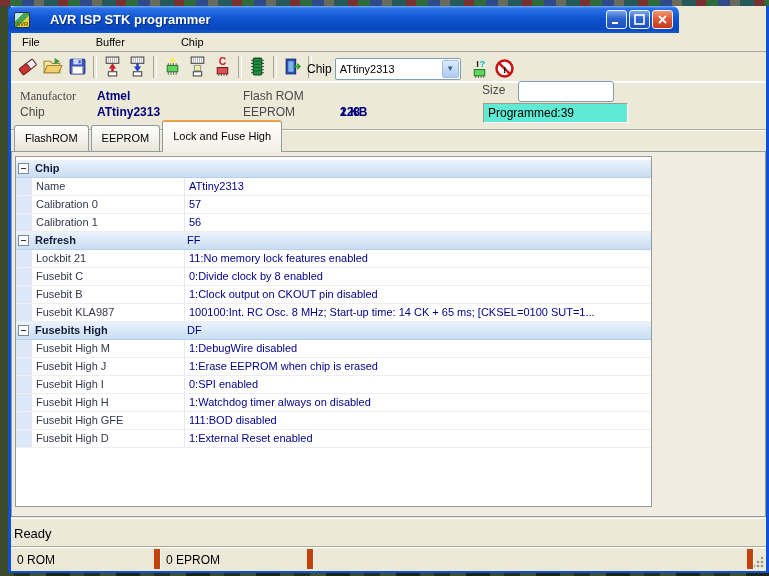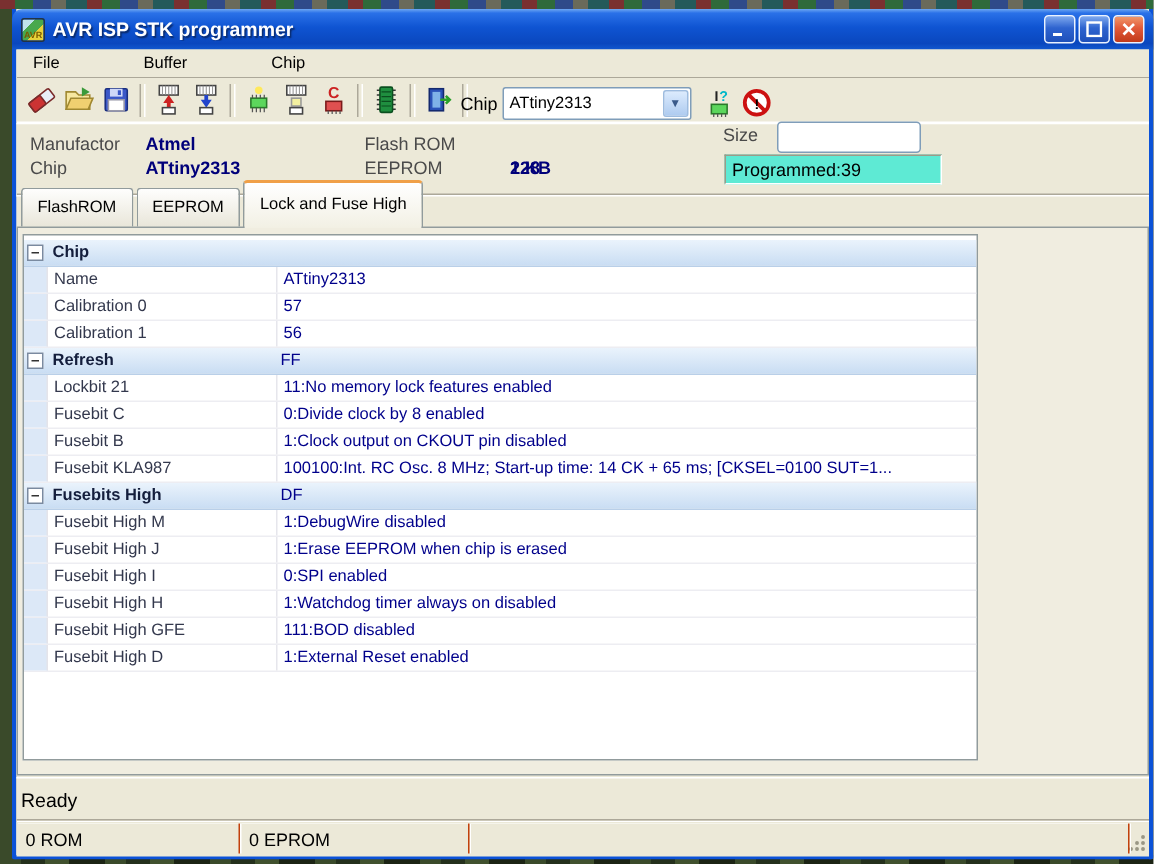--- a/index.html
+++ b/index.html
@@ -8,24 +8,24 @@
     background:
       repeating-linear-gradient(90deg,#3a4a2a 0 14px,#24301c 14px 30px,#41512e 30px 46px,#1c2414 46px 70px),
       #222a18;}
   
   .desk-top{position:absolute;left:0;top:0;width:769px;height:6px;
     background:repeating-linear-gradient(90deg,#7a3030 0 10px,#2f6a3a 10px 22px,#2f4a8a 22px 34px,#6a6a5a 34px 44px,#245a5a 44px 58px);}
   
   .window{position:absolute;left:8px;top:6px;width:761px;height:567px;
     border:3px solid #0b52d8;border-top:none;border-radius:0 0 2px 2px;
     background:#ECE9D8;box-sizing:border-box;}
-  .titlebar{position:absolute;left:8px;top:6px;width:761px;height:27px;
+  .titlebar{position:absolute;left:8px;top:6px;width:671px;height:27px;
     border-radius:7px 7px 0 0;box-sizing:border-box;
     background:linear-gradient(180deg,#6ea7f2 0%,#2a71e8 10%,#0f54d2 45%,#0a47be 85%,#1258cf 100%);
-    display:flex;align-items:center;padding:0 6px;gap:5px;}
+    display:flex;align-items:center;padding:0 6px;gap:20px;}
   .app-icon{width:16px;height:16px;border-radius:2px;flex:0 0 auto;
     background:linear-gradient(135deg,#bfe3ea 0 30%,#49a84d 30% 60%,#e8d23a 60%);
     border:1px solid #234; box-sizing:border-box;position:relative;}
   .app-icon span{position:absolute;left:1px;bottom:0;font-size:6px;font-weight:bold;color:#7a5a00;}
   .title-text{color:#fff;font-weight:bold;font-size:13px;text-shadow:1px 1px 1px #0a2a6a;flex:1;
     white-space:nowrap;overflow:hidden;}
   .winbtns{display:flex;gap:2px;}
   .wbtn{width:21px;height:19px;border-radius:3px;border:1px solid #eaf2ff;box-sizing:border-box;
     display:flex;align-items:center;justify-content:center;}
   .wbtn.blue{background:linear-gradient(180deg,#7da8ee,#2e63cf 45%,#1e50ba);}
@@ -90,21 +90,21 @@
     color:#000;}
   .btn.disabled{border:1px solid #c5c2b8;background:#f1f0e7;color:#a5a29a;}
   .btn.focused{border-color:#2f4e8c;box-shadow:0 0 3px 1px #8fb4ea;outline:1px dotted #444;outline-offset:-4px;}
   
   .statusbar{position:absolute;left:11px;top:518px;width:755px;height:28px;background:#ECE9D8;
     border-top:1px solid #fff;box-shadow:0 1px 0 #aca899;}
   .status-msg{position:absolute;left:3px;top:7px;font-size:13px;color:#000;}
   .panelrow{position:absolute;left:11px;top:546px;width:755px;height:24px;background:#ECE9D8;
     border-top:1px solid #aca899;box-shadow:0 1px 0 #fff inset;}
   .spanel{position:absolute;top:2px;height:20px;font-size:12px;color:#000;padding:4px 0 0 6px;
-    box-sizing:border-box;border-right:1px solid #c2410c;box-shadow:1px 0 0 #fff;}
+    box-sizing:border-box;border-right:6px solid #c2410c;box-shadow:1px 0 0 #fff;}
   .grip{position:absolute;right:1px;bottom:2px;width:14px;height:14px;}
 </style>
 </head>
 <body>
 
 <div class="page">
   <div class="desk-top"></div>
 
   <div class="window"></div>
 
@@ -239,21 +239,21 @@
               <circle cx="10" cy="10" r="7.6" fill="#fff" stroke="#cc1111" stroke-width="2.4"></circle>
               <line x1="4.8" y1="4.8" x2="15.2" y2="15.2" stroke="#cc1111" stroke-width="2.4"></line>
               <text x="10" y="14" font-size="9" font-weight="bold" fill="#000" text-anchor="middle" font-family="Liberation Sans,sans-serif">!</text>
             </svg>
           </span>
         </span>
     </div>
   </div>
 
   <div class="infobar">
-    <span class="ilabel" style="left:9px;top:6px;">Manufactor</span>
+    <span class="ilabel" style="left:9px;top:6px;font-family:Liberation Serif, serif;">Manufactor</span>
     <span class="ivalue" style="left:86px;top:6px;">Atmel</span>
     <span class="ilabel" style="left:9px;top:22px;">Chip</span>
     <span class="ivalue" style="left:86px;top:22px;">ATtiny2313</span>
     <span class="ilabel" style="left:232px;top:6px;">Flash ROM</span>
     <span class="ivalue" style="left:329px;top:22px;text-align:center;">2 KB</span>
     <span class="ilabel" style="left:232px;top:22px;">EEPROM</span>
     <span class="ivalue" style="left:329px;top:22px;">128</span>
     <span class="ilabel" style="left:471px;top:0px;">Size</span>
     <input class="size-input" value="" style="">
     <div class="prog-box">Programmed:39</div>

